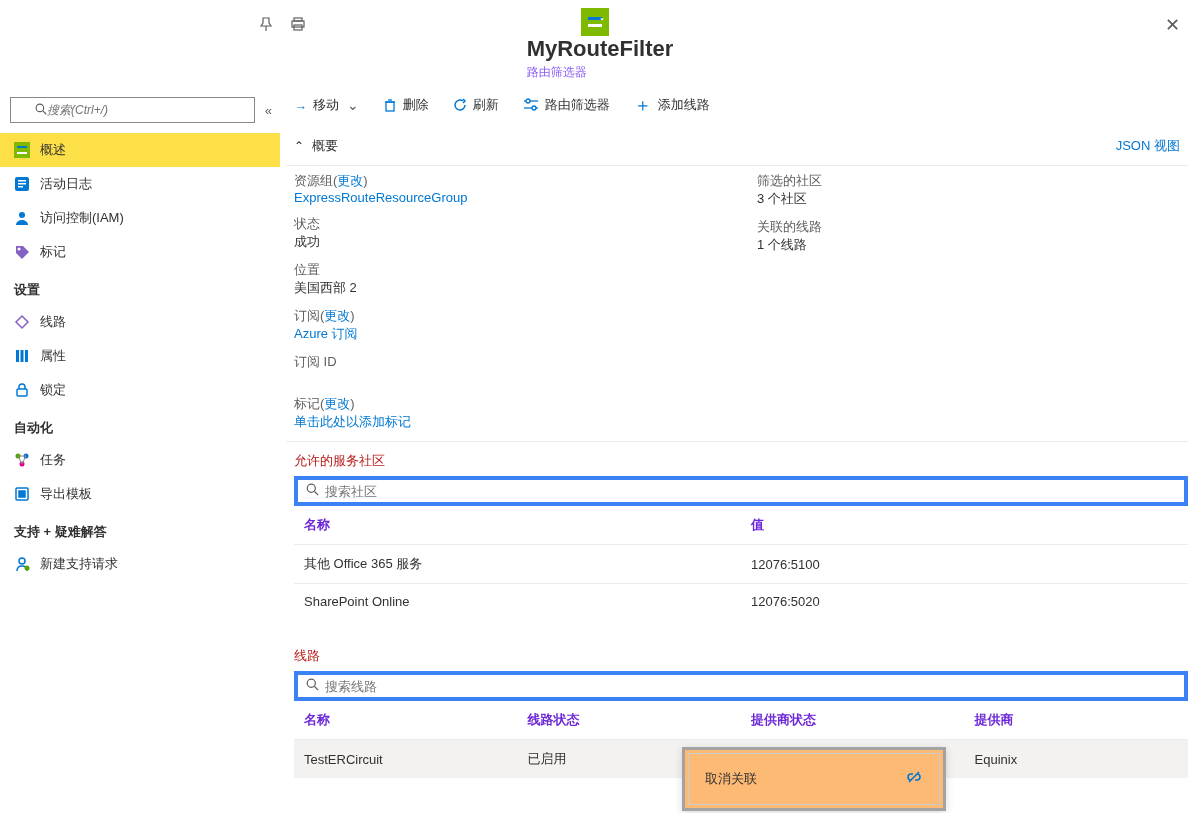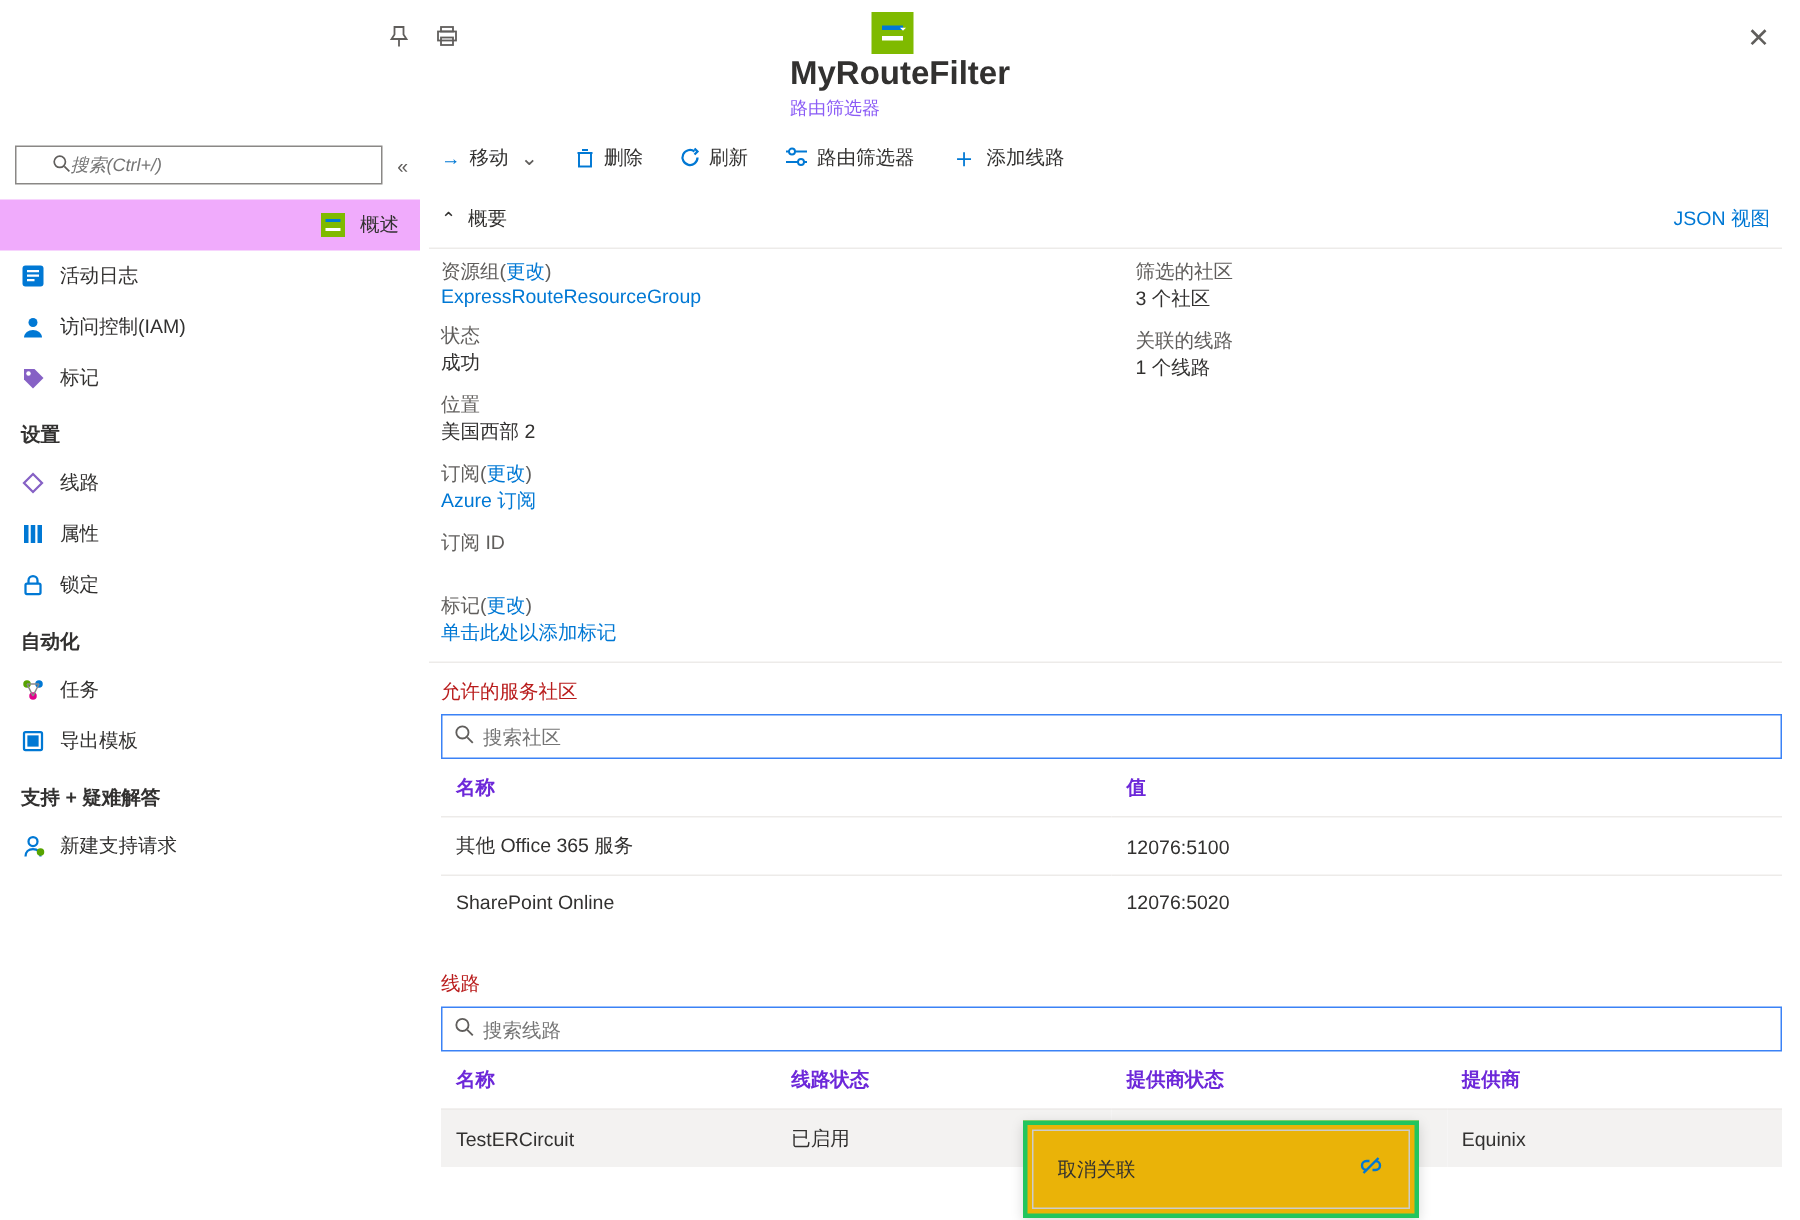--- a/index.html
+++ b/index.html
@@ -12,46 +12,46 @@
   .subtitle { font-size: 12px; color: #8b5cf6; margin-top:2px;}
   .header-actions { margin-left: 16px; display:flex; gap:16px; color:#605e5c; align-items:center;}
   .header-close { margin-left:auto; font-size:18px; color:#605e5c;}
   .container { display:flex; height: 742px; }
   .sidebar { width: 280px; border-right: none; padding-top:6px; }
   .search-row { display:flex; align-items:center; padding: 6px 8px 10px 10px; gap:10px;}
   .search-box { flex:1; border:1px solid #8a8886; height:26px; display:flex; align-items:center; padding:0 24px; font-size:12px; color:#605e5c; }
   .search-box input { border:none; outline:none; font-size:12px; width:100%; background:transparent; font-style:italic; color:#605e5c;}
   .collapse-icon { color:#605e5c; }
   .nav-item { display:flex; align-items:center; padding: 6px 14px; height:34px; cursor:pointer; gap:10px; }
-  .nav-item.selected { background:#f0abfc;justify-content:flex-end; }
+  .nav-item.selected { background:#fde047; }
   .nav-item .icon-slot { width:16px; height:16px; display:flex; align-items:center; justify-content:center; }
   .section-label { padding: 12px 14px 6px 14px; font-weight:600; font-size:13px; }
   .content { flex:1; padding: 0 12px 12px 6px; overflow:hidden; }
   .toolbar { display:flex; align-items:center; gap:24px; padding: 8px 8px 14px 8px; border-bottom:none; }
   .toolbar-btn { display:flex; align-items:center; gap:6px; color:#323130; cursor:pointer; font-size:13px;}
   .toolbar-btn .ticon { color:#0078d4; display:flex; align-items:center; }
   .toolbar-btn.chev::after { content:"⌄"; font-size:14px; color:#605e5c; margin-left:2px;}
   .overview-head { display:flex; align-items:center; padding: 6px 8px 10px 8px; gap:8px; border-bottom:1px solid #edebe9; margin-bottom:6px;}
   .overview-head .json-link { margin-left:auto; color:#0078d4; font-size:13px; }
   .essentials { display:grid; grid-template-columns: 1fr 1fr; column-gap: 40px; padding: 0 8px 14px 8px; }
   .ess-item { margin-bottom:10px; }
   .ess-label { color:#605e5c; font-size:13px; }
   .ess-label .change { color:#0078d4; }
   .ess-value { color:#323130; font-size:13px; }
   .ess-value.link, .link { color:#0078d4; }
   .section-title { padding: 10px 8px 6px 8px; font-size:13px; color:#b91c1c; }
-  .filter-box { margin:0 0 0 8px; border:1px solid #3b82f6; height:30px; display:flex; align-items:center; padding:0 8px; gap:6px; width:calc(100% - 8px); }
+  .filter-box { margin:0 0 0 8px; border:4px solid #3b82f6; height:30px; display:flex; align-items:center; padding:0 8px; gap:6px; width:calc(100% - 8px); }
   .filter-box input{ border:none; outline:none; font-size:13px; width:100%; background:transparent; color:#605e5c;}
   .table { margin:0 0 0 8px; width:calc(100% - 8px); border-collapse:collapse; }
   .table th, .table td { text-align:left; padding:10px 10px; font-size:13px; font-weight:400; }
   .table th { color:#6d28d9; font-weight:600; border-bottom:1px solid #edebe9; }
   .table tr.row-hi td { background:#f3f2f1; }
   .divider { border-top:1px solid #edebe9; }
   .popup-wrap { position:relative; }
-  .popup { position:absolute; left:396px; top:46px; width:264px; border:3px solid #22c55e; background:#eab308; box-shadow:0 2px 8px rgba(0,0,0,0.15); }
+  .popup { position:absolute; left:396px; top:46px; width:264px; border:3px solid #a3a3a3; background:#fdba74; box-shadow:0 2px 8px rgba(0,0,0,0.15); }
   .popup-inner { padding: 14px 16px; display:flex; align-items:center; justify-content:space-between; border:1px solid #ccc; margin:3px; }
   .popup-inner .disconnect-icon { color:#0078d4; font-size:16px;}
   .gap-block { height:18px; }
 </style>
 </head>
 <body>
 
 <div class="header">
   <div class="header-icon">
     <svg width="18" height="18" viewBox="0 0 18 18">

